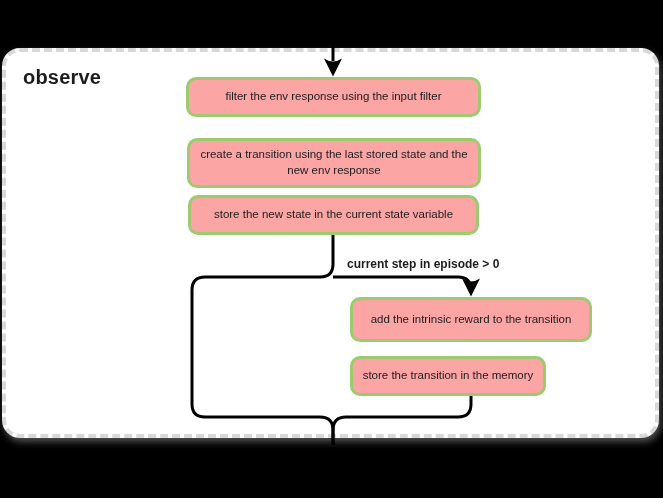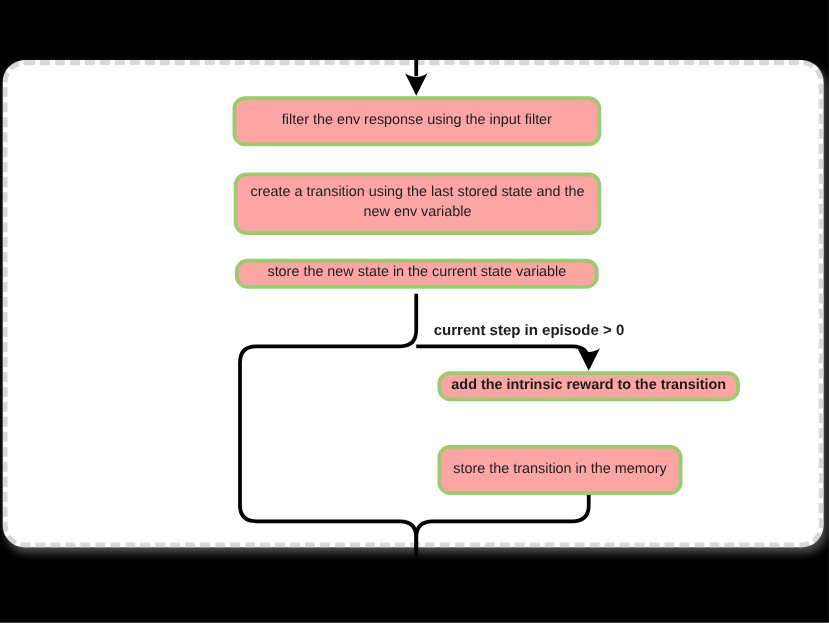--- a/index.html
+++ b/index.html
@@ -50,22 +50,22 @@
     justify-content:center;
     color:var(--text);
     font-size:11.5px;
     line-height:1.35;
     text-align:center;
   }
   .flow-node .node-line{white-space:nowrap;}
   .flow-node .node-line:empty{display:none;}
   #node-0{left:186px;top:77px;width:295px;height:40px;}
   #node-1{left:187px;top:138px;width:294px;height:50px;}
-  #node-2{left:188px;top:207px;width:291px;height:24px;justify-content:center;}
-  #node-3{left:350px;top:297px;width:242px;height:24px;font-weight:bold;}
+  #node-2{left:188px;top:195px;width:291px;height:40px;justify-content:center;}
+  #node-3{left:350px;top:297px;width:242px;height:45px;}
   #node-4{left:350px;top:356px;width:196px;height:40px;}
   .branch-label{
     position:absolute;
     left:347px;top:257px;
     font-size:12px;
     font-weight:bold;
     color:var(--text);
     white-space:nowrap;
   }
   svg.connector-layer{
@@ -83,20 +83,21 @@
     stroke:none;
   }
 </style>
 </head>
 <body>
 
 <div class="stage">
 
   <div class="panel"></div>
 
+  <div class="diagram-title">observe</div>
 
   <svg class="connector-layer" width="663" height="498" viewBox="0 0 663 498">
 
     <path class="edge" d="M333 18 V61"></path>
     <path class="head" d="M333 76.5 L324 58.5 Q333 64.5 342 58.5 Z"></path>
 
     <path class="edge" d="M333 235 V264 Q333 277 320 277 L205 277 Q192 277 192 290 L192 404 Q192 417 205 417 L320 417 Q333 417 333 430 L333 445"></path>
 
     <path class="edge" d="M333 277 L458 277 Q471 277 471 290"></path>
     <path class="head" d="M471 296.5 L462 278.5 Q471 284.5 480 278.5 Z"></path>
@@ -104,21 +105,21 @@
     <path class="edge" d="M471 396 V404 Q471 417 458 417 L346 417 Q333 417 333 430 L333 445"></path>
   </svg>
 
   <div class="flow-node" id="node-0">
     <div class="node-line">filter the env response using the input filter</div>
 
   </div>
 
   <div class="flow-node" id="node-1">
     <div class="node-line">create a transition using the last stored state and the</div>
-    <div class="node-line">new env variable</div>
+    <div class="node-line">new env response</div>
   </div>
 
   <div class="flow-node" id="node-2">
     <div class="node-line">store the new state in the current state variable</div>
 
   </div>
 
   <div class="flow-node" id="node-3">
     <div class="node-line">add the intrinsic reward to the transition</div>
 

